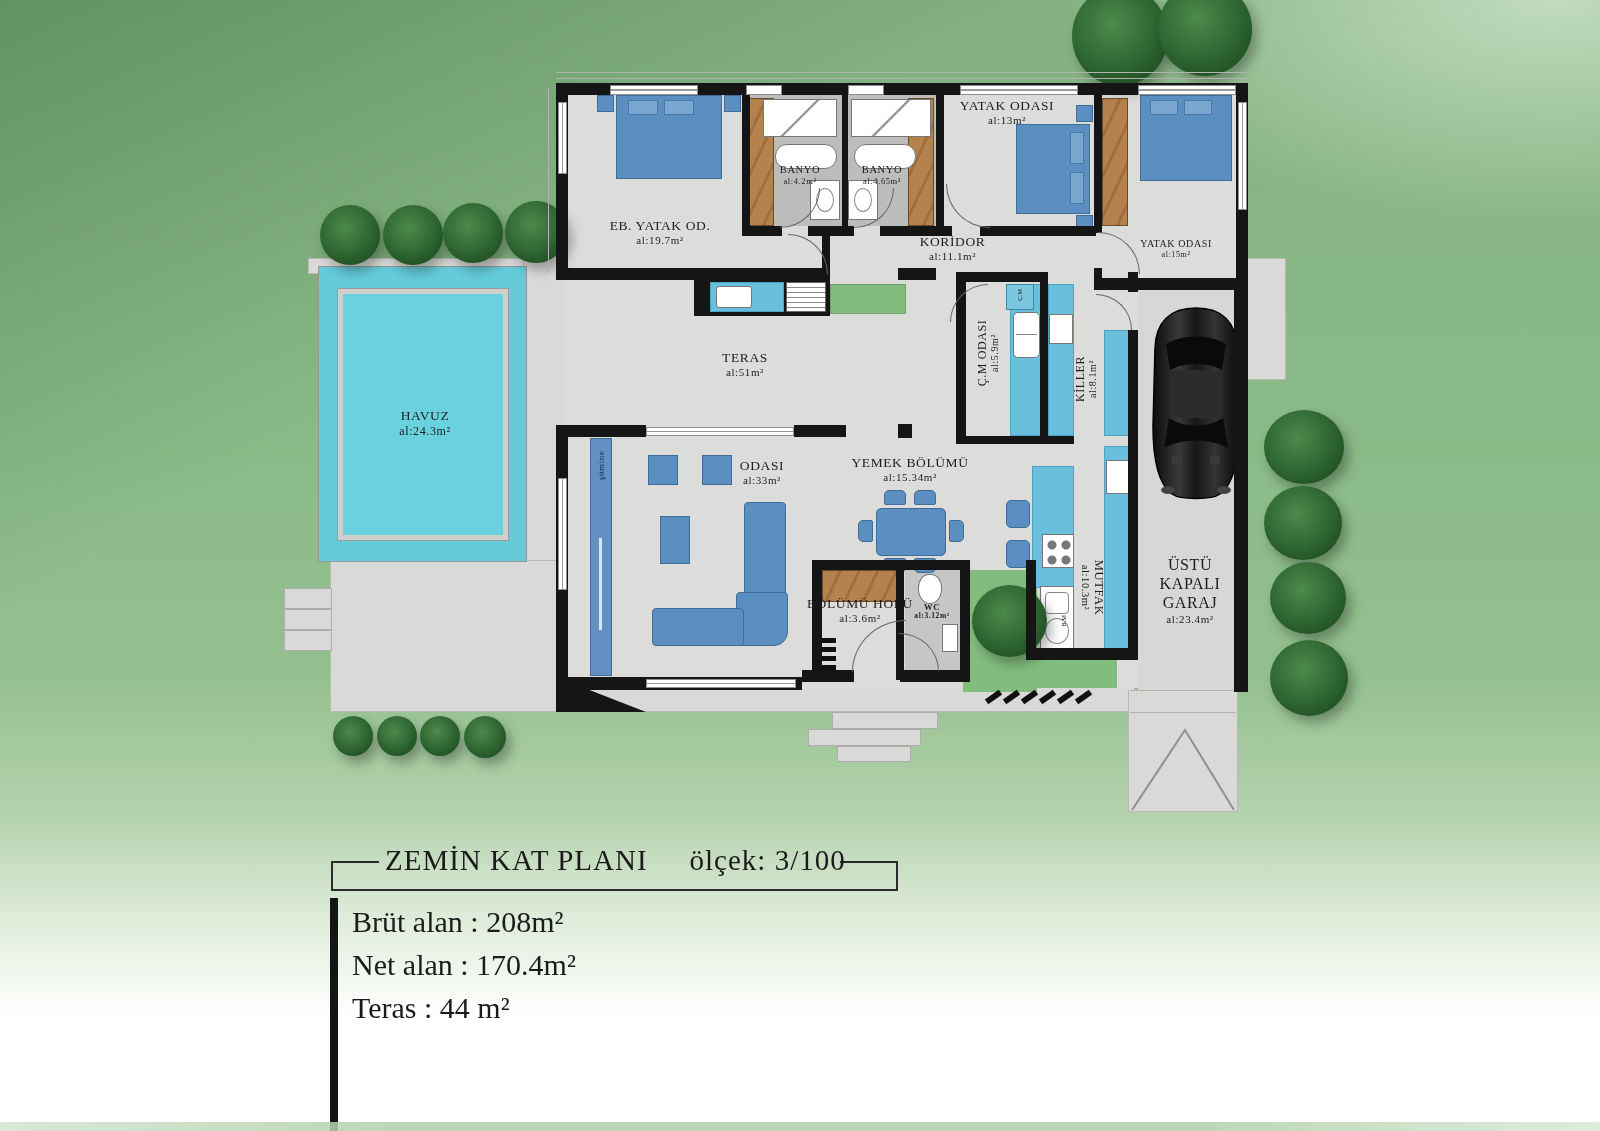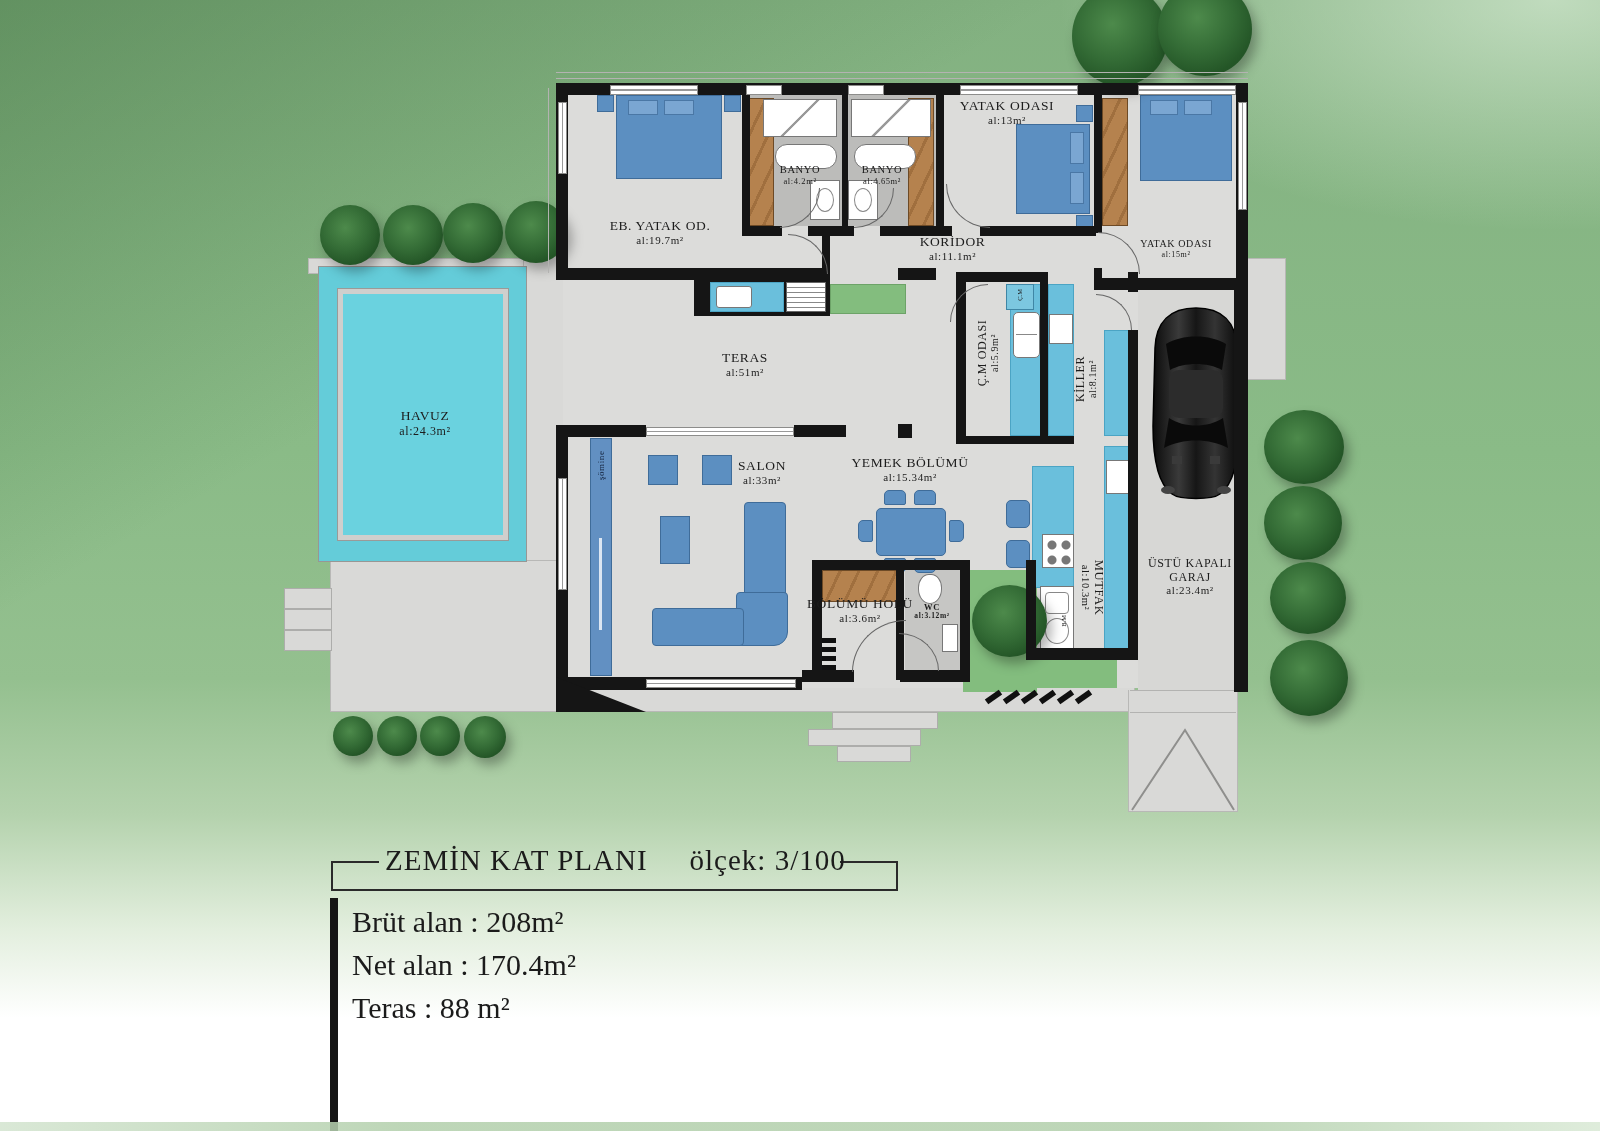--- a/index.html
+++ b/index.html
@@ -281,37 +281,37 @@
   </div>
   <div class="lbl" style="left:895px;top:234px;width:115px;">
     <div class="nm">KORİDOR</div>
     <div class="ar">al:11.1m²</div>
   </div>
   <div class="lbl" style="left:690px;top:350px;width:110px;">
     <div class="nm">TERAS</div>
     <div class="ar">al:51m²</div>
   </div>
   <div class="lbl" style="left:707px;top:458px;width:110px;">
-    <div class="nm">SALON</div>
+    <div class="nm">ODASI</div>
     <div class="ar">al:33m²</div>
   </div>
   <div class="lbl" style="left:830px;top:455px;width:160px;">
     <div class="nm">YEMEK BÖLÜMÜ</div>
     <div class="ar">al:15.34m²</div>
   </div>
   <div class="lbl" style="left:800px;top:596px;width:120px;">
     <div class="nm">BÖLÜMÜ HOLÜ</div>
     <div class="ar">al:3.6m²</div>
   </div>
   <div class="lbl" style="left:902px;top:602px;width:60px;font-weight:bold;">
     <div class="nm" style="font-size:8.5px;">WC</div>
     <div class="ar" style="font-size:7.5px;">al:3.12m²</div>
   </div>
   <div class="lbl" style="left:1140px;top:556px;width:100px;">
-    <div class="nm" style="font-size:12px;">ÜSTÜ KAPALI GARAJ</div>
+    <div class="nm" style="font-size:16px;">ÜSTÜ KAPALI GARAJ</div>
     <div class="ar">al:23.4m²</div>
   </div>
 
   <div class="lbl" style="left:928px;top:340px;width:120px;transform:rotate(-90deg);">
     <div class="nm" style="font-size:12px;">Ç.M ODASI</div>
     <div class="ar" style="font-size:10px;">al:5.9m²</div>
   </div>
   <div class="lbl" style="left:1026px;top:366px;width:120px;transform:rotate(-90deg);">
     <div class="nm" style="font-size:12px;">KİLLER</div>
     <div class="ar" style="font-size:10px;">al:8.1m²</div>
@@ -334,17 +334,17 @@
   <div class="a" style="left:331px;top:861px;width:48px;height:2px;background:#2a2a2a;"></div>
   <div class="a" style="left:840px;top:861px;width:58px;height:2px;background:#2a2a2a;"></div>
   <div class="a" style="left:385px;top:844px;width:500px;color:#1b1b1b;font-size:29px;letter-spacing:1px;white-space:nowrap;">
     <span>ZEMİN KAT PLANI</span><span style="margin-left:42px;">ölçek: 3/100</span>
   </div>
 
   <div class="a" style="left:330px;top:898px;width:8px;height:233px;background:#151515;"></div>
   <div class="a" style="left:352px;top:900px;width:420px;color:#1b1b1b;font-size:30px;line-height:1.44;">
     <div>Brüt alan : 208m²</div>
     <div>Net alan : 170.4m²</div>
-    <div>Teras : 88 m²</div>
+    <div>Teras : 44 m²</div>
   </div>
 
   <div class="a" style="left:0;top:1122px;width:1600px;height:9px;background:linear-gradient(90deg,#d3e4cf,#b2cfab 25%,#b2cfab 75%,#d9e9d5);opacity:.85;"></div>
 </div>
 
 </body></html>

